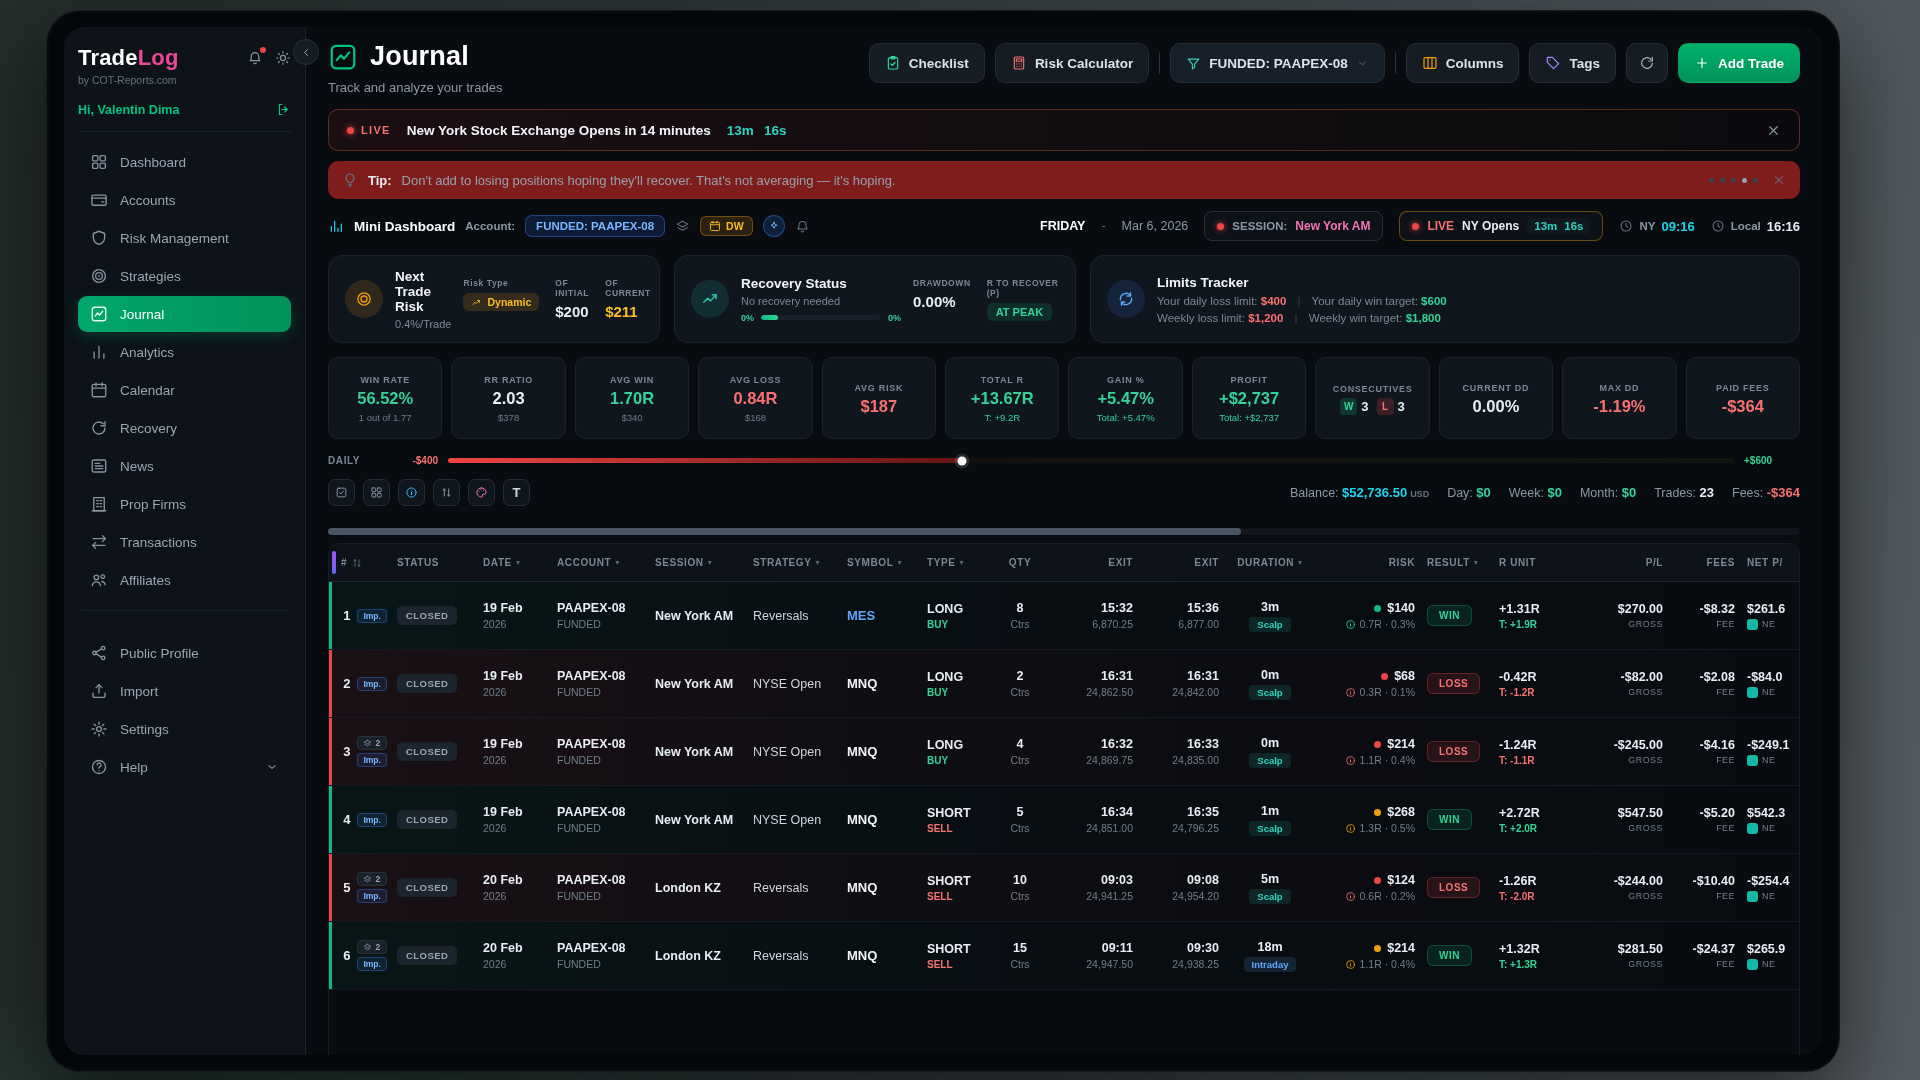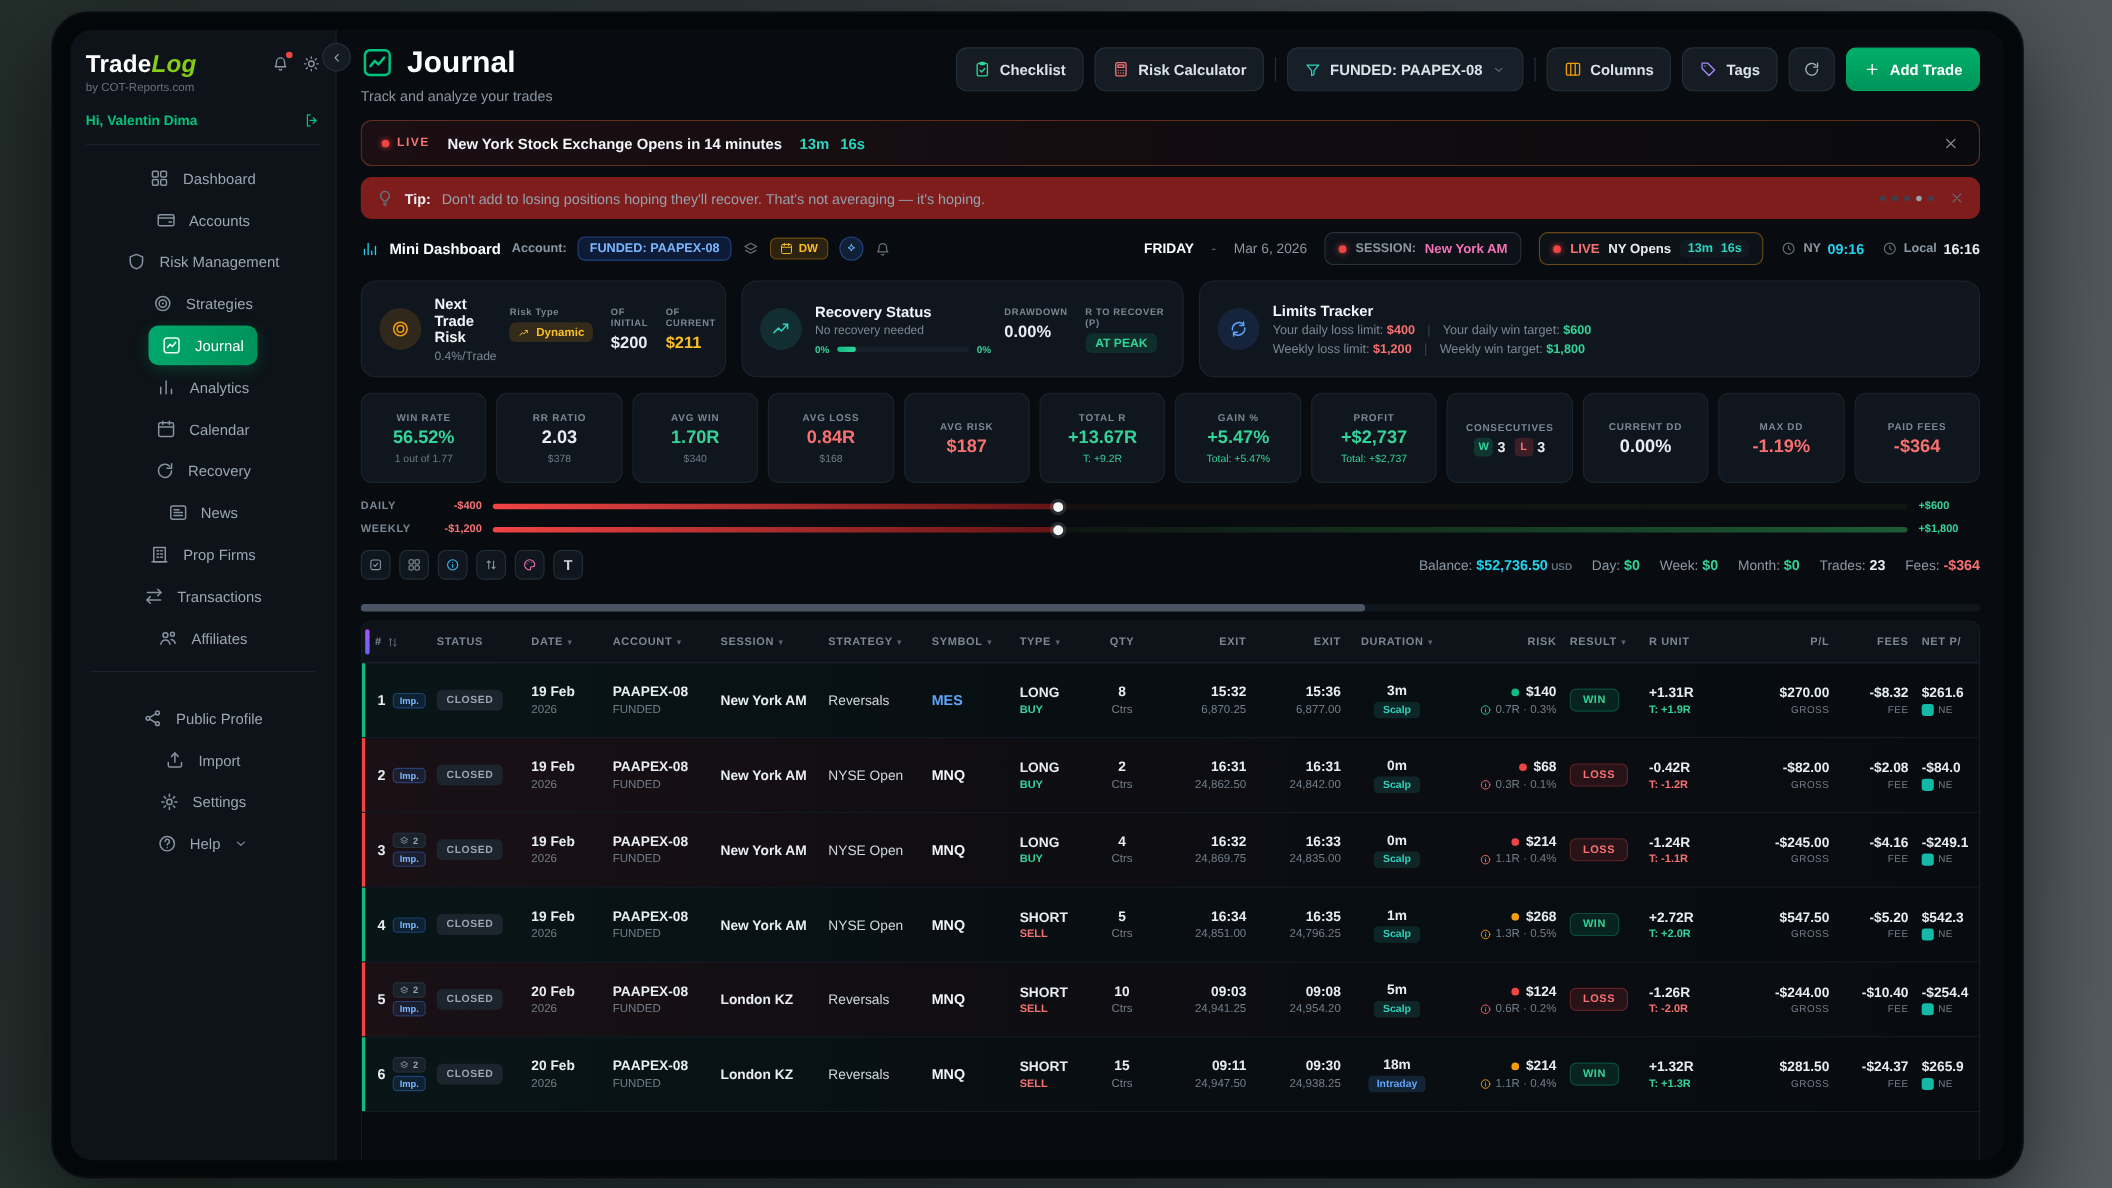--- a/index.html
+++ b/index.html
@@ -30,30 +30,30 @@
   .green{color:#34d399}.red{color:#f87171}.white{color:#e8edf3}.amber{color:#fbbf24}
   .pink{color:#f472b6}.blue{color:#60a5fa}.cyan{color:#22d3ee}.teal{color:#2dd4bf}
   .orange{color:#f59e0b}.purple{color:#a78bfa}.dim{color:#64707c}.lblue{color:#60a5fa}
   .b{font-weight:700}
 
   
   .sidebar { width:242px; flex:none; background:#0d1319; border-right:1px solid #1a222c;
     padding:18px 14px 14px; display:flex; flex-direction:column; }
   .brand-row { display:flex; align-items:center; }
   .brand-name { font-size:22px; font-weight:800; color:#fff; letter-spacing:.2px; }
-  .brand-name .green { color:#84cc16;font-style:italic; }
+  .brand-name .green { color:#ec4899; }
   .brand-icons { margin-left:auto; display:flex; align-items:center; gap:12px; color:#8b97a3; }
   .bell-wrap { position:relative; display:inline-flex; }
   .ndot { position:absolute; top:-3px; right:-3px; width:6px; height:6px; border-radius:50%; background:#ef4444; }
   .tagline { color:#66717d; font-size:10.5px; margin-top:3px; }
   .greet-row { display:flex; align-items:center; justify-content:space-between; margin-top:16px;
     padding-bottom:14px; border-bottom:1px solid #1a222c; }
   .greet { color:#00c37e; font-size:12.5px; font-weight:700; }
   .logout { color:#00c37e; }
-  .nav { margin-top:12px; display:flex; flex-direction:column; gap:2px;align-items:center; }
+  .nav { margin-top:12px; display:flex; flex-direction:column; gap:2px; }
   .nav-item { display:flex; align-items:center; gap:12px; padding:9px 12px; border-radius:9px;
     color:#9aa6b2; font-size:13.5px; font-weight:500; cursor:pointer; }
   .nav-item .icon { color:#8793a0; }
   .nav-item .chev { margin-left:auto; color:#8793a0; }
   .nav-item.active { background:linear-gradient(90deg,#00a76c,#00935a); color:#fff; box-shadow:0 4px 14px rgba(0,160,100,.25); }
   .nav-item.active .icon { color:#eafff5; }
   .side-div { height:1px; background:#1a222c; margin:12px 4px; }
 
   .collapse-btn { position:absolute; left:229px; top:12px; width:26px; height:26px; border-radius:50%;
     background:#141b23; border:1px solid #27313c; color:#9aa6b2; display:flex; align-items:center;
@@ -823,30 +823,20 @@
           <div class="lbar-row">
             <span class="lbar-label">DAILY</span>
             <span class="lbar-min">-$400</span>
             <span class="lbar daily">
               <span class="seg-l"></span>
                 <span class="seg-r"></span>
               <span class="marker"></span>
             </span>
             <span class="lbar-max">+$600</span>
           </div>
-          <div class="lbar-row">
-            <span class="lbar-label">WEEKLY</span>
-            <span class="lbar-min">-$1,200</span>
-            <span class="lbar weekly">
-              <span class="seg-l"></span>
-                <span class="seg-r"></span>
-              <span class="marker"></span>
-            </span>
-            <span class="lbar-max">+$1,800</span>
-          </div>
         </div>
 
         <div class="toolbar">
           <button class="tool-btn">
               <span class="icon i13">
                 <svg viewBox="0 0 24 24">
                   <rect x="4" y="4" width="16" height="16" rx="3"></rect>
                   <path d="M8.5 12.2l2.4 2.4 4.6-5.2"></path>
                 </svg>
               </span>

